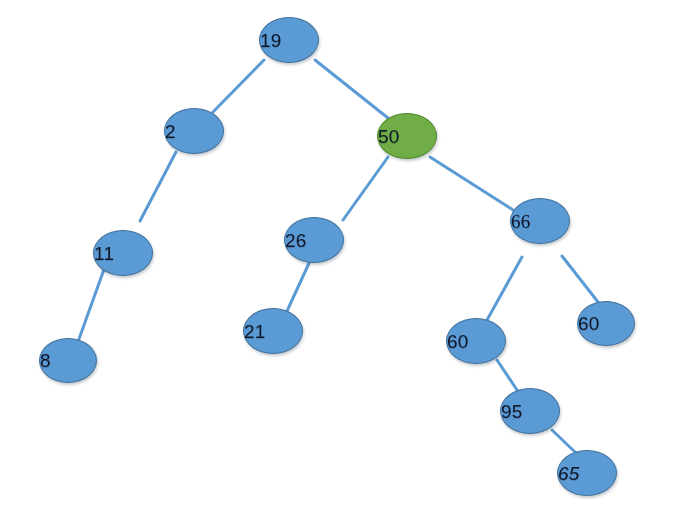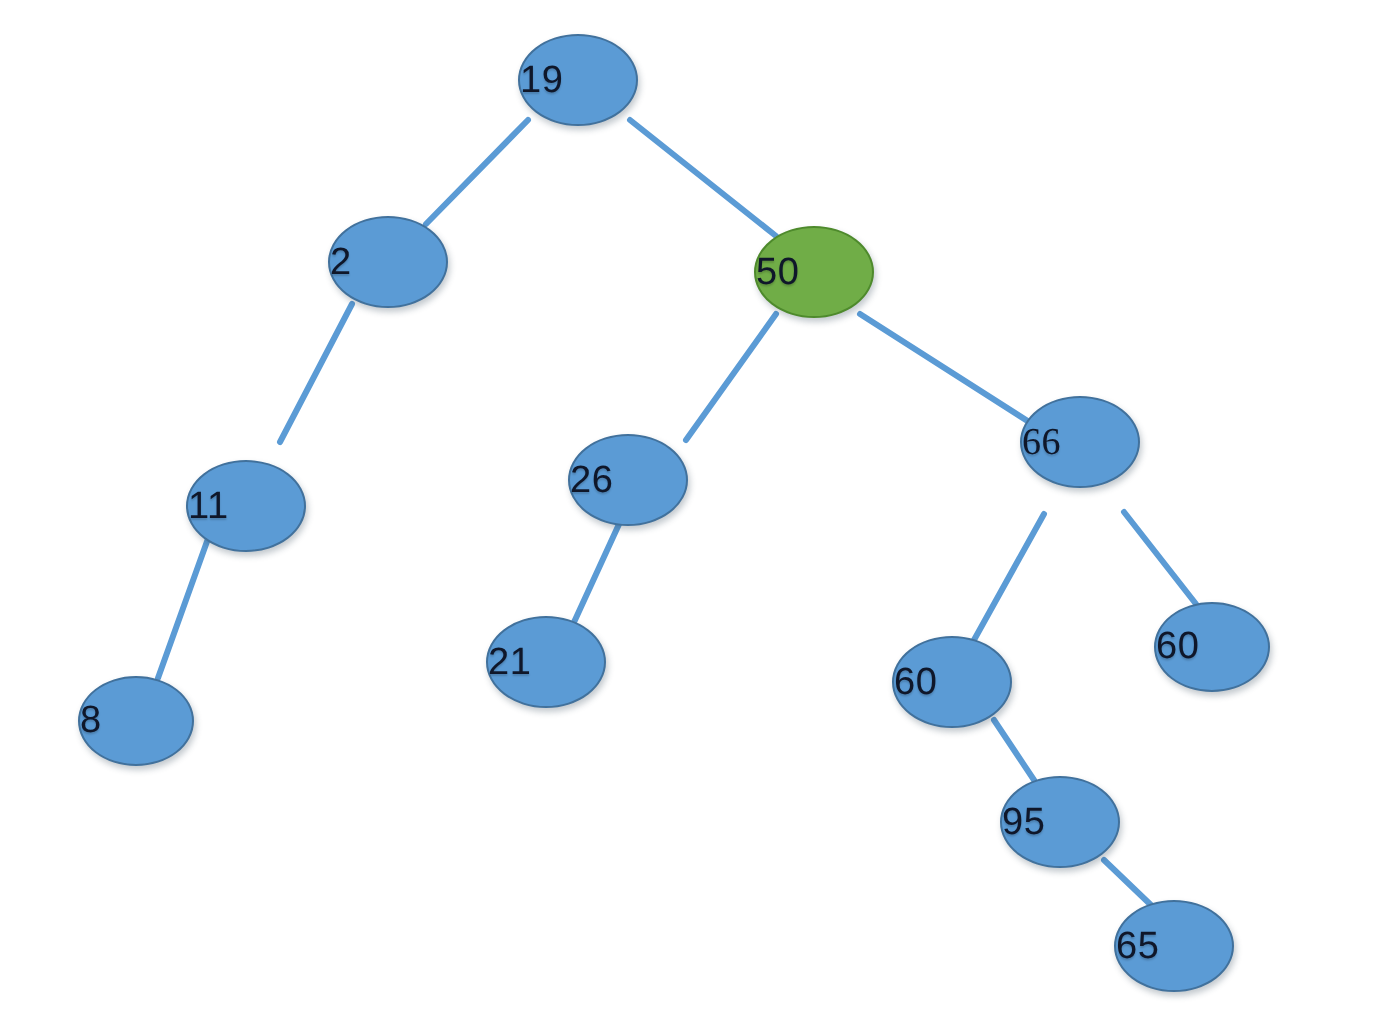--- a/index.html
+++ b/index.html
@@ -98,18 +98,18 @@
       </div>
       <div class="tree-node node-blue" style="width: 60px; height: 46px; left: 446px; top: 318px;">
         <span class="node-label">60</span>
       </div>
       <div class="tree-node node-blue" style="width: 58px; height: 45px; left: 577px; top: 300.5px;">
         <span class="node-label">60</span>
       </div>
       <div class="tree-node node-blue" style="width: 60px; height: 46px; left: 500px; top: 388px;">
         <span class="node-label">95</span>
       </div>
-      <div class="tree-node node-blue" style="width: 60px; height: 46px; left: 557px; top: 450px;">
+      <div class="tree-node node-blue" style="width: 60px; height: 46px; left: 557px; top: 450px; font-style: italic;">
         <span class="node-label">65</span>
       </div>
     </div>
 
 </div>
 
 </body></html>

